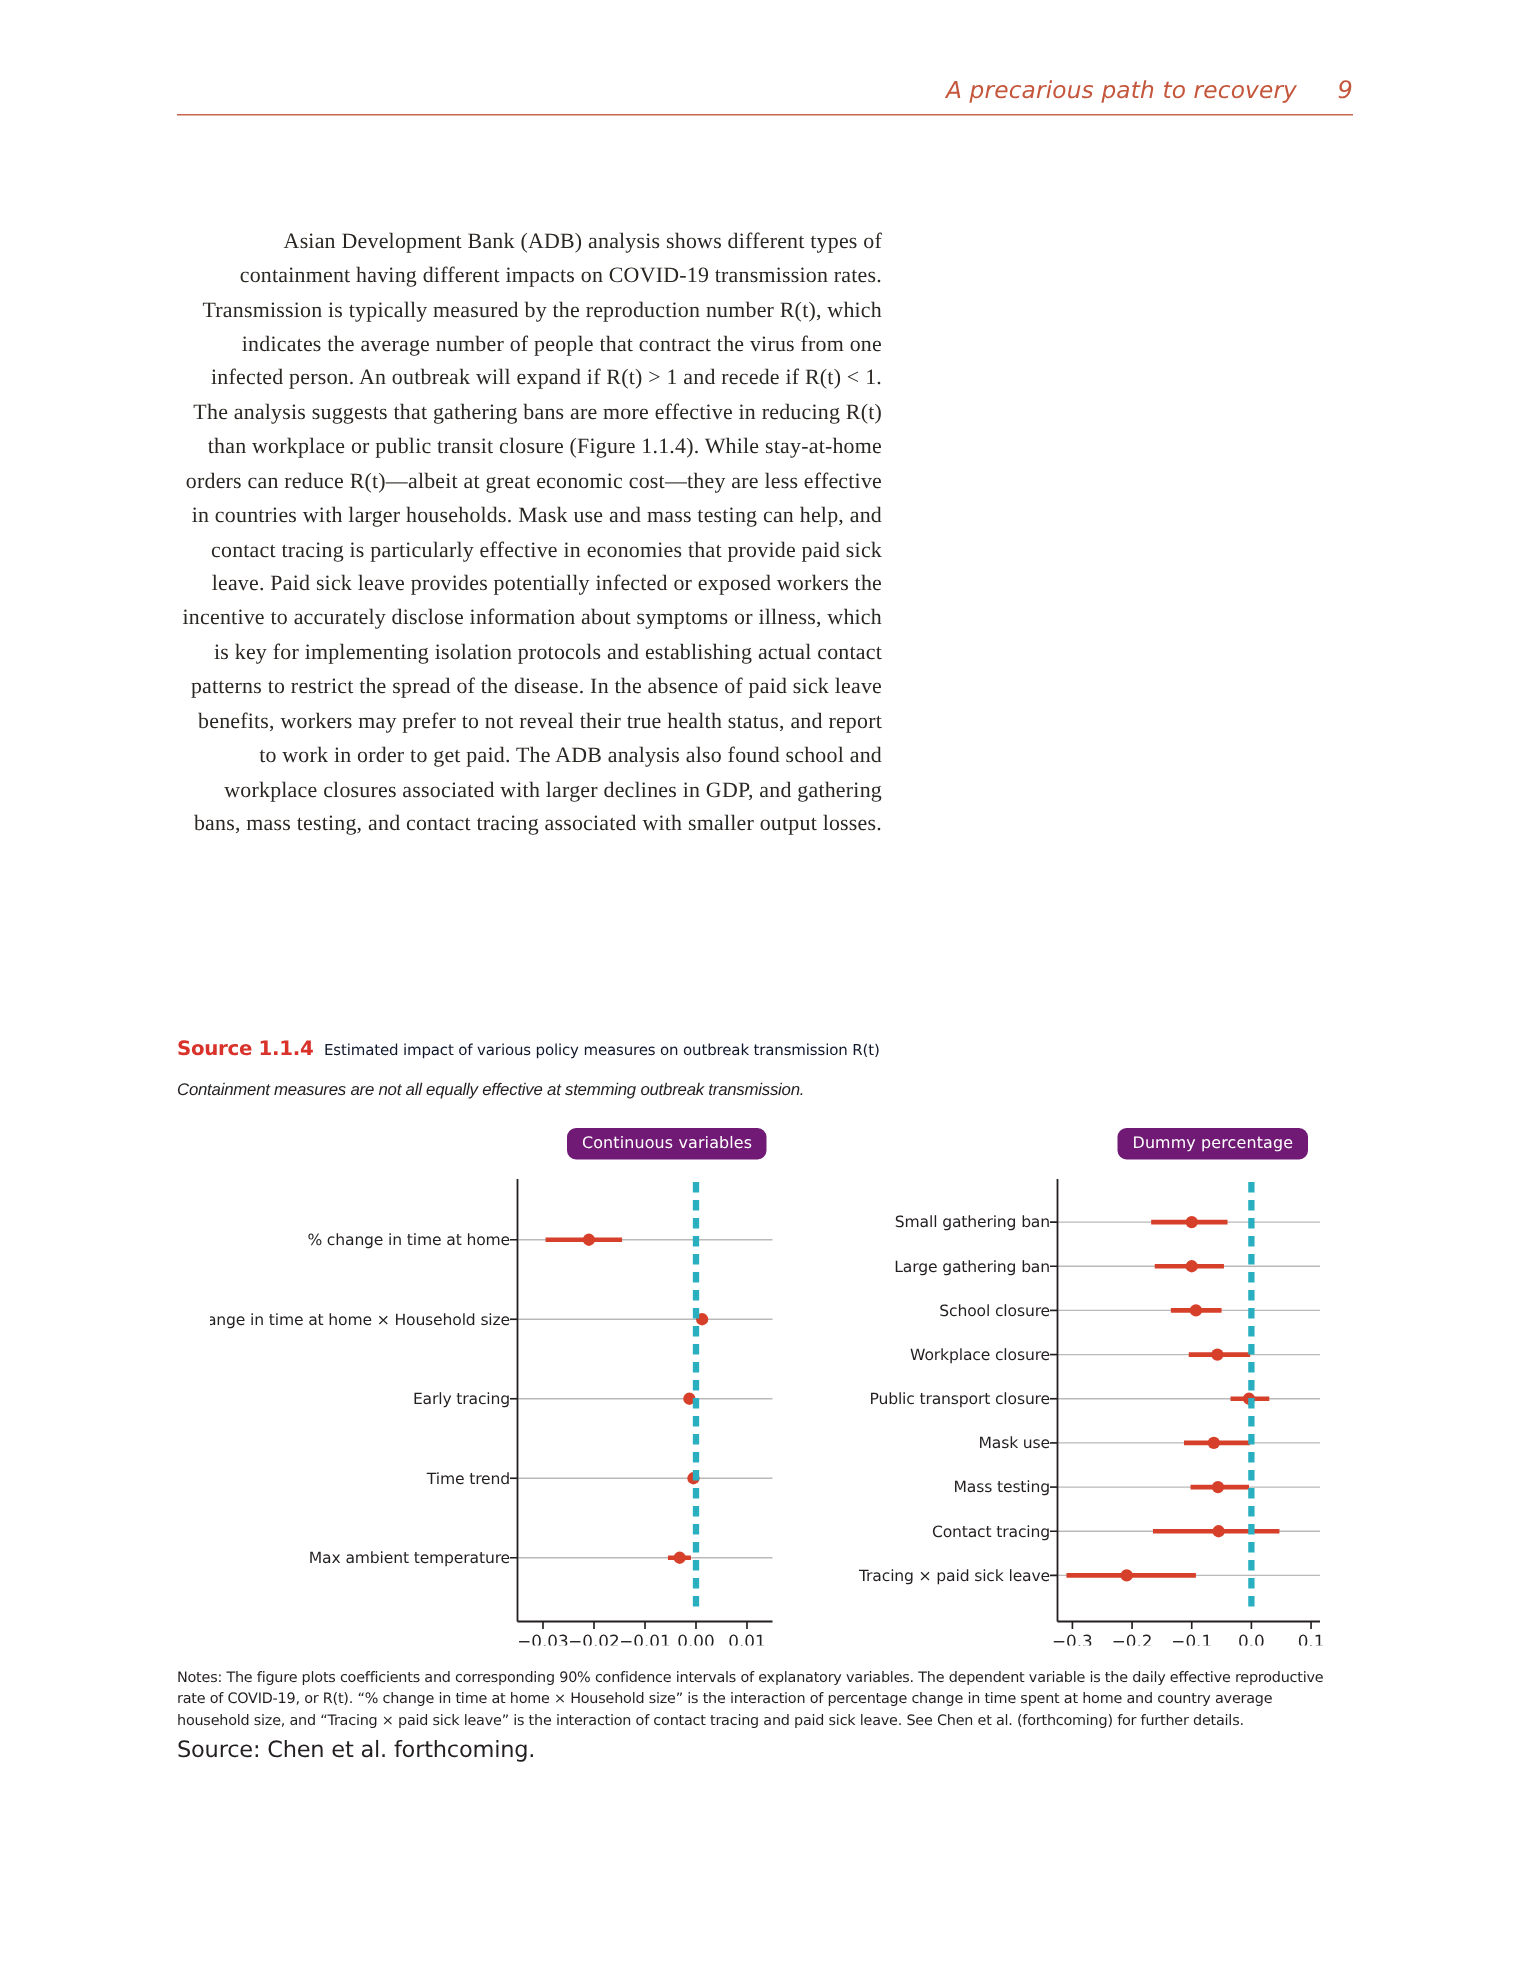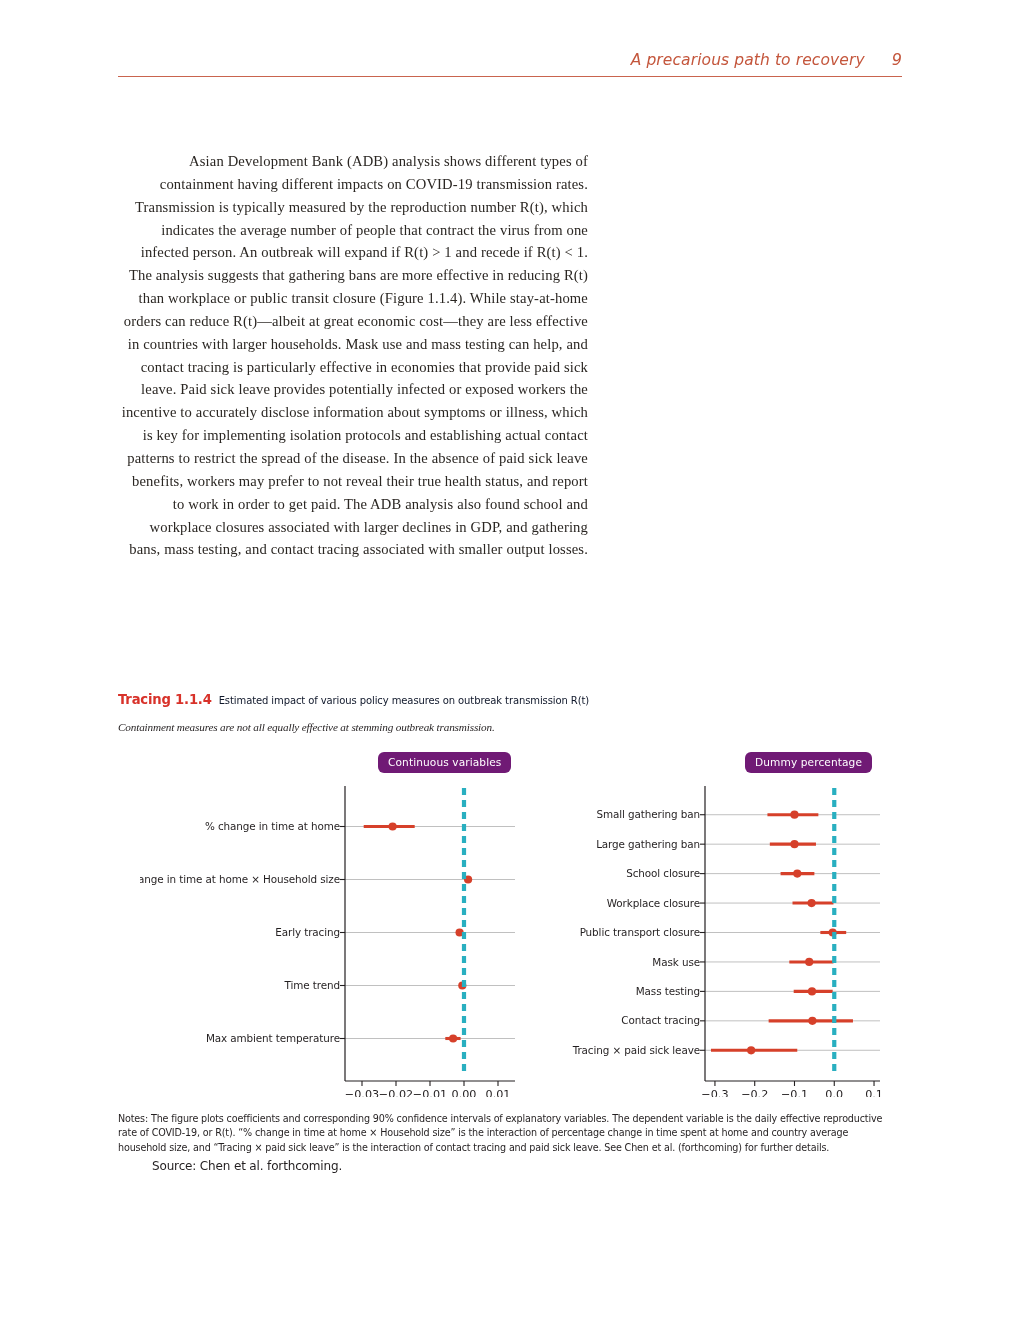--- a/index.html
+++ b/index.html
@@ -55,21 +55,21 @@
     font-family:"DejaVu Sans", sans-serif;
     font-weight:bold;font-size:13.2px;color:#d8322a;
     letter-spacing:-.2px;
   }
   .fig-caption{
     font-family:"DejaVu Sans", sans-serif;
     font-size:10px;color:#0f172a;margin-left:7px;letter-spacing:-.1px;
   }
   .figure-sub{
     position:absolute;left:118px;top:721px;
-    font-family:Liberation Serif, serif;
+    font-family:Liberation Sans, sans-serif;
     font-style:italic;font-size:11.2px;color:#231f20;letter-spacing:-.15px;
     white-space:nowrap;
   }
 
   
   .panel{position:absolute;top:748px;height:345px;}
   #panel-left{left:140px;width:400px;}
   #panel-right{left:560px;width:335px;}
 
   .badge{
@@ -114,37 +114,37 @@
     font-family:"DejaVu Sans", sans-serif;
     font-size:9.6px;
     line-height:14.4px;
     color:#231f20;
     letter-spacing:-.15px;
     text-align:left;
   }
   .source{
     position:absolute;left:118px;top:1159px;width:780px;
     font-family:"DejaVu Sans", sans-serif;
-    font-size:12px;line-height:14.4px;color:#231f20;letter-spacing:-.15px;margin-left:34px;
+    font-size:15px;line-height:14.4px;color:#231f20;letter-spacing:-.15px;
   }
 </style>
 </head>
 <body>
 
 <div class="page-header">
   <div class="header-inner">
     <span class="header-title">A precarious path to recovery</span>
     <span class="header-pageno">9</span>
   </div>
 </div>
 
 <div class="body-copy">Asian Development Bank (ADB) analysis shows different types of containment having different impacts on COVID-19 transmission rates. Transmission is typically measured by the reproduction number R(t), which indicates the average number of people that contract the virus from one infected person. An outbreak will expand if R(t) &gt; 1 and recede if R(t) &lt; 1. The analysis suggests that gathering bans are more effective in reducing R(t) than workplace or public transit closure (Figure 1.1.4). While stay-at-home orders can reduce R(t)—albeit at great economic cost—they are less effective in countries with larger households. Mask use and mass testing can help, and contact tracing is particularly effective in economies that provide paid sick leave. Paid sick leave provides potentially infected or exposed workers the incentive to accurately disclose information about symptoms or illness, which is key for implementing isolation protocols and establishing actual contact patterns to restrict the spread of the disease. In the absence of paid sick leave benefits, workers may prefer to not reveal their true health status, and report to work in order to get paid. The ADB analysis also found school and workplace closures associated with larger declines in GDP, and gathering bans, mass testing, and contact tracing associated with smaller output losses.</div>
 
 <div class="figure-title">
-  <span class="fig-num">Tracing 1.1.4</span><span class="fig-caption">Estimated impact of various policy measures on outbreak transmission R(t)</span>
+  <span class="fig-num">Source 1.1.4</span><span class="fig-caption">Estimated impact of various policy measures on outbreak transmission R(t)</span>
 </div>
 <div class="figure-sub">Containment measures are not all equally effective at stemming outbreak transmission.</div>
 
 <div class="panel" id="panel-left">
   <div class="badge">Continuous variables</div>
   <div class="plot">
     <svg width="400" height="345" id="svg-left">
         <line x1="205" y1="74.5" x2="375" y2="74.5" class="gridline"></line>
         <line x1="200" y1="74.5" x2="205" y2="74.5" class="tickmark"></line>
         <text x="200" y="78.1" class="rowlabel">% change in time at home</text>

